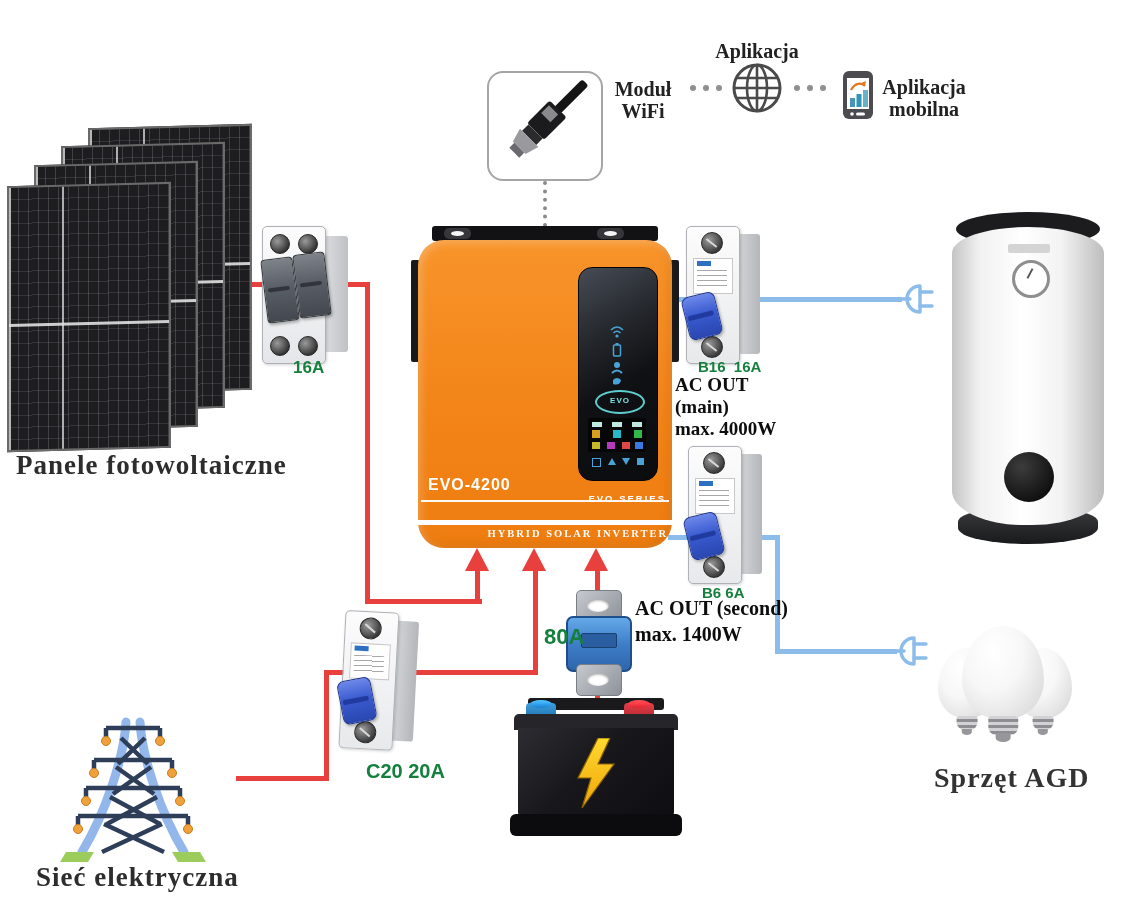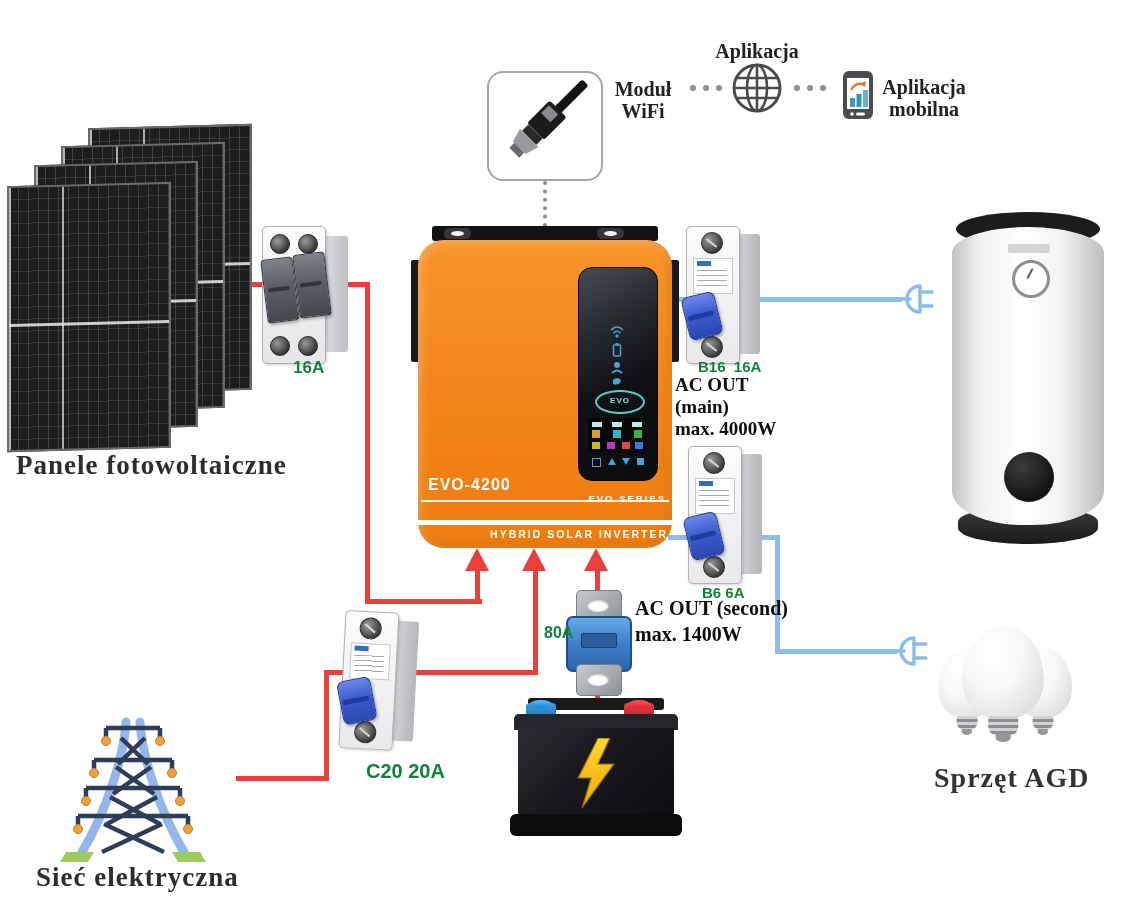--- a/index.html
+++ b/index.html
@@ -91,21 +91,21 @@
   .dbtn-sq{border:1.5px solid #4aa3d8;}
   .dbtn-tu{width:0!important;height:0!important;border-left:4px solid transparent;border-right:4px solid transparent;border-bottom:7px solid #4aa3d8;}
   .dbtn-td{width:0!important;height:0!important;border-left:4px solid transparent;border-right:4px solid transparent;border-top:7px solid #4aa3d8;}
   .dbtn-f{background:#4aa3d8;}
   .inv-model{position:absolute;left:428px;top:476px;font-family:"Liberation Sans",sans-serif;font-weight:bold;
              font-size:16px;color:#fff;letter-spacing:1px;z-index:4;}
   .inv-hair{position:absolute;left:421px;top:500px;width:248px;height:2px;background:rgba(255,255,255,.95);z-index:4;}
   .inv-series{position:absolute;left:470px;top:493px;width:196px;text-align:right;font-family:"Liberation Sans",sans-serif;
              font-weight:bold;font-size:9.5px;color:#fff;letter-spacing:2px;z-index:4;}
   .inv-band{position:absolute;left:418px;top:520px;width:254px;height:5px;background:#fff;z-index:4;}
-  .inv-type{position:absolute;left:420px;top:528px;width:248px;text-align:right;font-family:Liberation Sans, sans-serif;
+  .inv-type{position:absolute;left:420px;top:528px;width:248px;text-align:right;font-family:Liberation Serif, serif;
              font-weight:bold;font-size:10.5px;color:#fff;letter-spacing:2px;z-index:4;}
 
   
   .midifuse{position:absolute;left:566px;top:590px;width:64px;height:106px;z-index:5;}
   .mf-tab{position:absolute;left:10px;width:44px;height:30px;border-radius:5px;
           background:linear-gradient(135deg,#c6cacf,#8d9299);border:1px solid #797e85;}
   .mf-tab::after{content:"";position:absolute;left:10px;top:8px;width:22px;height:13px;background:#fff;
           border-radius:50%;box-shadow:inset 0 1px 3px rgba(0,0,0,.45);}
   .mf-body{position:absolute;left:0;top:26px;width:62px;height:52px;border-radius:7px;
            background:linear-gradient(180deg,#65a9e8 0%,#3e7ec8 50%,#2e66ac 100%);border:2px solid #1e4e8c;}
@@ -341,21 +341,21 @@
     <div class="mcb-sticker"></div>
       <div class="mcb-toggle"></div>
   </div>
   <div class="redlabel" style="left:366px;top:760px;font-size:20px;">C20 20A</div>
 
   <div class="midifuse">
     <div class="mf-tab" style="top:0;"></div>
     <div class="mf-body"></div>
     <div class="mf-tab" style="top:74px;"></div>
   </div>
-  <div class="redlabel" style="left:544px;top:624px;font-size:16px;">80A</div>
+  <div class="redlabel" style="left:544px;top:624px;font-size:22px;">80A</div>
 
   <div class="battery">
     <div class="bat-handle"></div>
     <div class="bat-term" style="left:16px;background:linear-gradient(180deg,#3f9fd8,#1565a8);"></div>
     <div class="bat-term" style="left:114px;background:linear-gradient(180deg,#e04048,#b01e28);"></div>
     <div class="bat-top"></div>
     <div class="bat-body"></div>
     <div class="bat-base"></div>
     <svg style="position:absolute;left:62px;top:40px;" width="48" height="72" viewBox="0 0 48 72">
       <defs>

